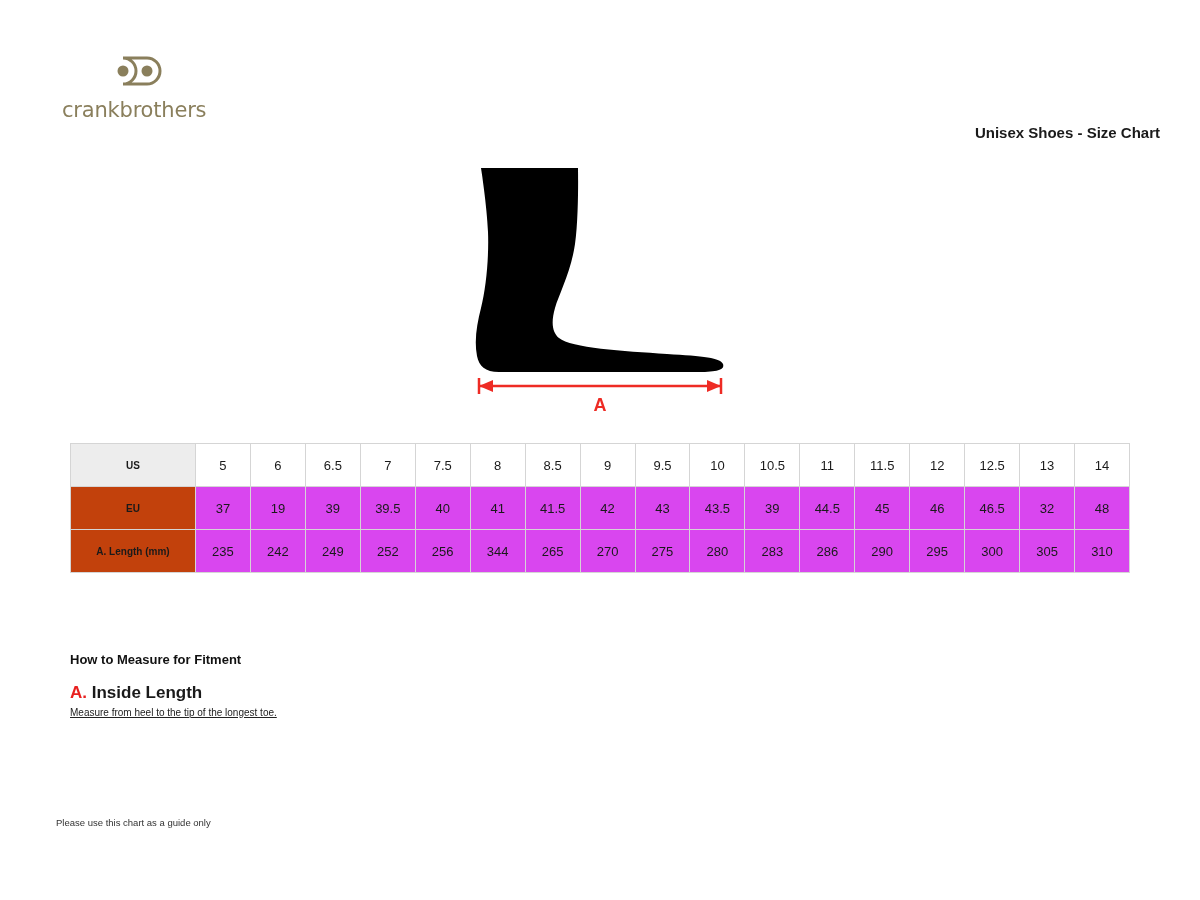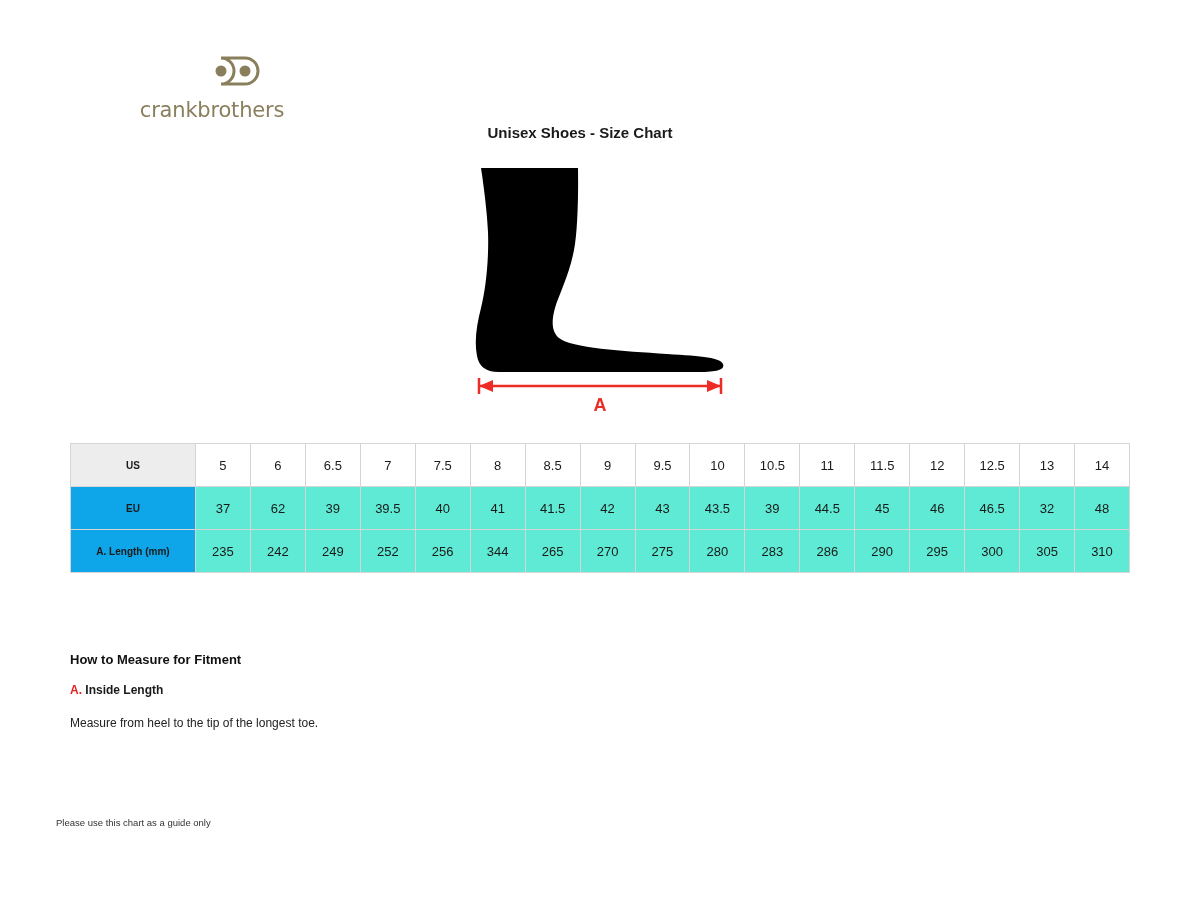--- a/index.html
+++ b/index.html
@@ -15,40 +15,39 @@
     position: relative;
     overflow: hidden;
   }
 
   
   .logo-block {
     position: absolute;
     left: 62px;
     top: 52px;
     width: 300px;
-    text-align: center;
   }
   .logo-mark {
     margin-left: 42px;
   }
   .logo-wordmark {
     font-family: "DejaVu Sans", sans-serif;
     font-size: 21px;
     letter-spacing: -0.2px;
     color: #8a7f5c;
     margin-top: 4px;
   }
 
   
   .chart-title {
     position: absolute;
     top: 124px;
     left: 0;
     width: 1160px;
-    text-align: center;
+    text-align: right;
     font-size: 15px;
     font-weight: bold;
     color: #1a1a1a;
   }
 
   
   .foot-figure {
     position: absolute;
     left: 455px;
     top: 158px;
@@ -73,59 +72,60 @@
     height: 42px;
     text-align: center;
     font-size: 13px;
     color: #1a1a1a;
     padding: 0 2px;
   }
   table.size-table tr.odd td {
     background: #ffffff;
   }
   table.size-table tr.even td {
-    background: #5eead4;
+    background: #d946ef;
   }
   table.size-table td.rowhead {
     width: 120px;
     font-weight: bold;
     background: #ededed;
     font-size: 10px;
   }
   table.size-table tr.odd td.rowhead {
     background: #ededed;
   }
   table.size-table tr.even td.rowhead {
-    background: #0ea5e9;
+    background: #c2410c;
   }
 
   
   .howto {
     position: absolute;
     left: 70px;
     top: 652px;
     width: 700px;
   }
   .howto-title {
     font-size: 13px;
     font-weight: bold;
     margin-bottom: 16px;
     color: #111;
   }
   .howto-item-label {
-    font-size: 12px;
-    font-weight: bold;
-    margin-bottom: 19px;
+    font-size: 17px;
+    font-weight: bold;
+    margin-bottom: 4px;
   }
   .howto-item-label .letter {
     color: #e8201f;
   }
   .howto-item-desc {
-    font-size: 12px;
+    font-size: 10px;
     color: #222;
+    text-decoration: underline;
   }
 
   
   .disclaimer {
     position: absolute;
     left: 56px;
     top: 816px;
     font-size: 9.5px;
     line-height: 1.55;
     color: #333;
@@ -188,21 +188,21 @@
           <td>11</td>
           <td>11.5</td>
           <td>12</td>
           <td>12.5</td>
           <td>13</td>
           <td>14</td>
         </tr>
         <tr class="even">
           <td class="rowhead">EU</td>
           <td>37</td>
-          <td>62</td>
+          <td>19</td>
           <td>39</td>
           <td>39.5</td>
           <td>40</td>
           <td>41</td>
           <td>41.5</td>
           <td>42</td>
           <td>43</td>
           <td>43.5</td>
           <td>39</td>
           <td>44.5</td>

